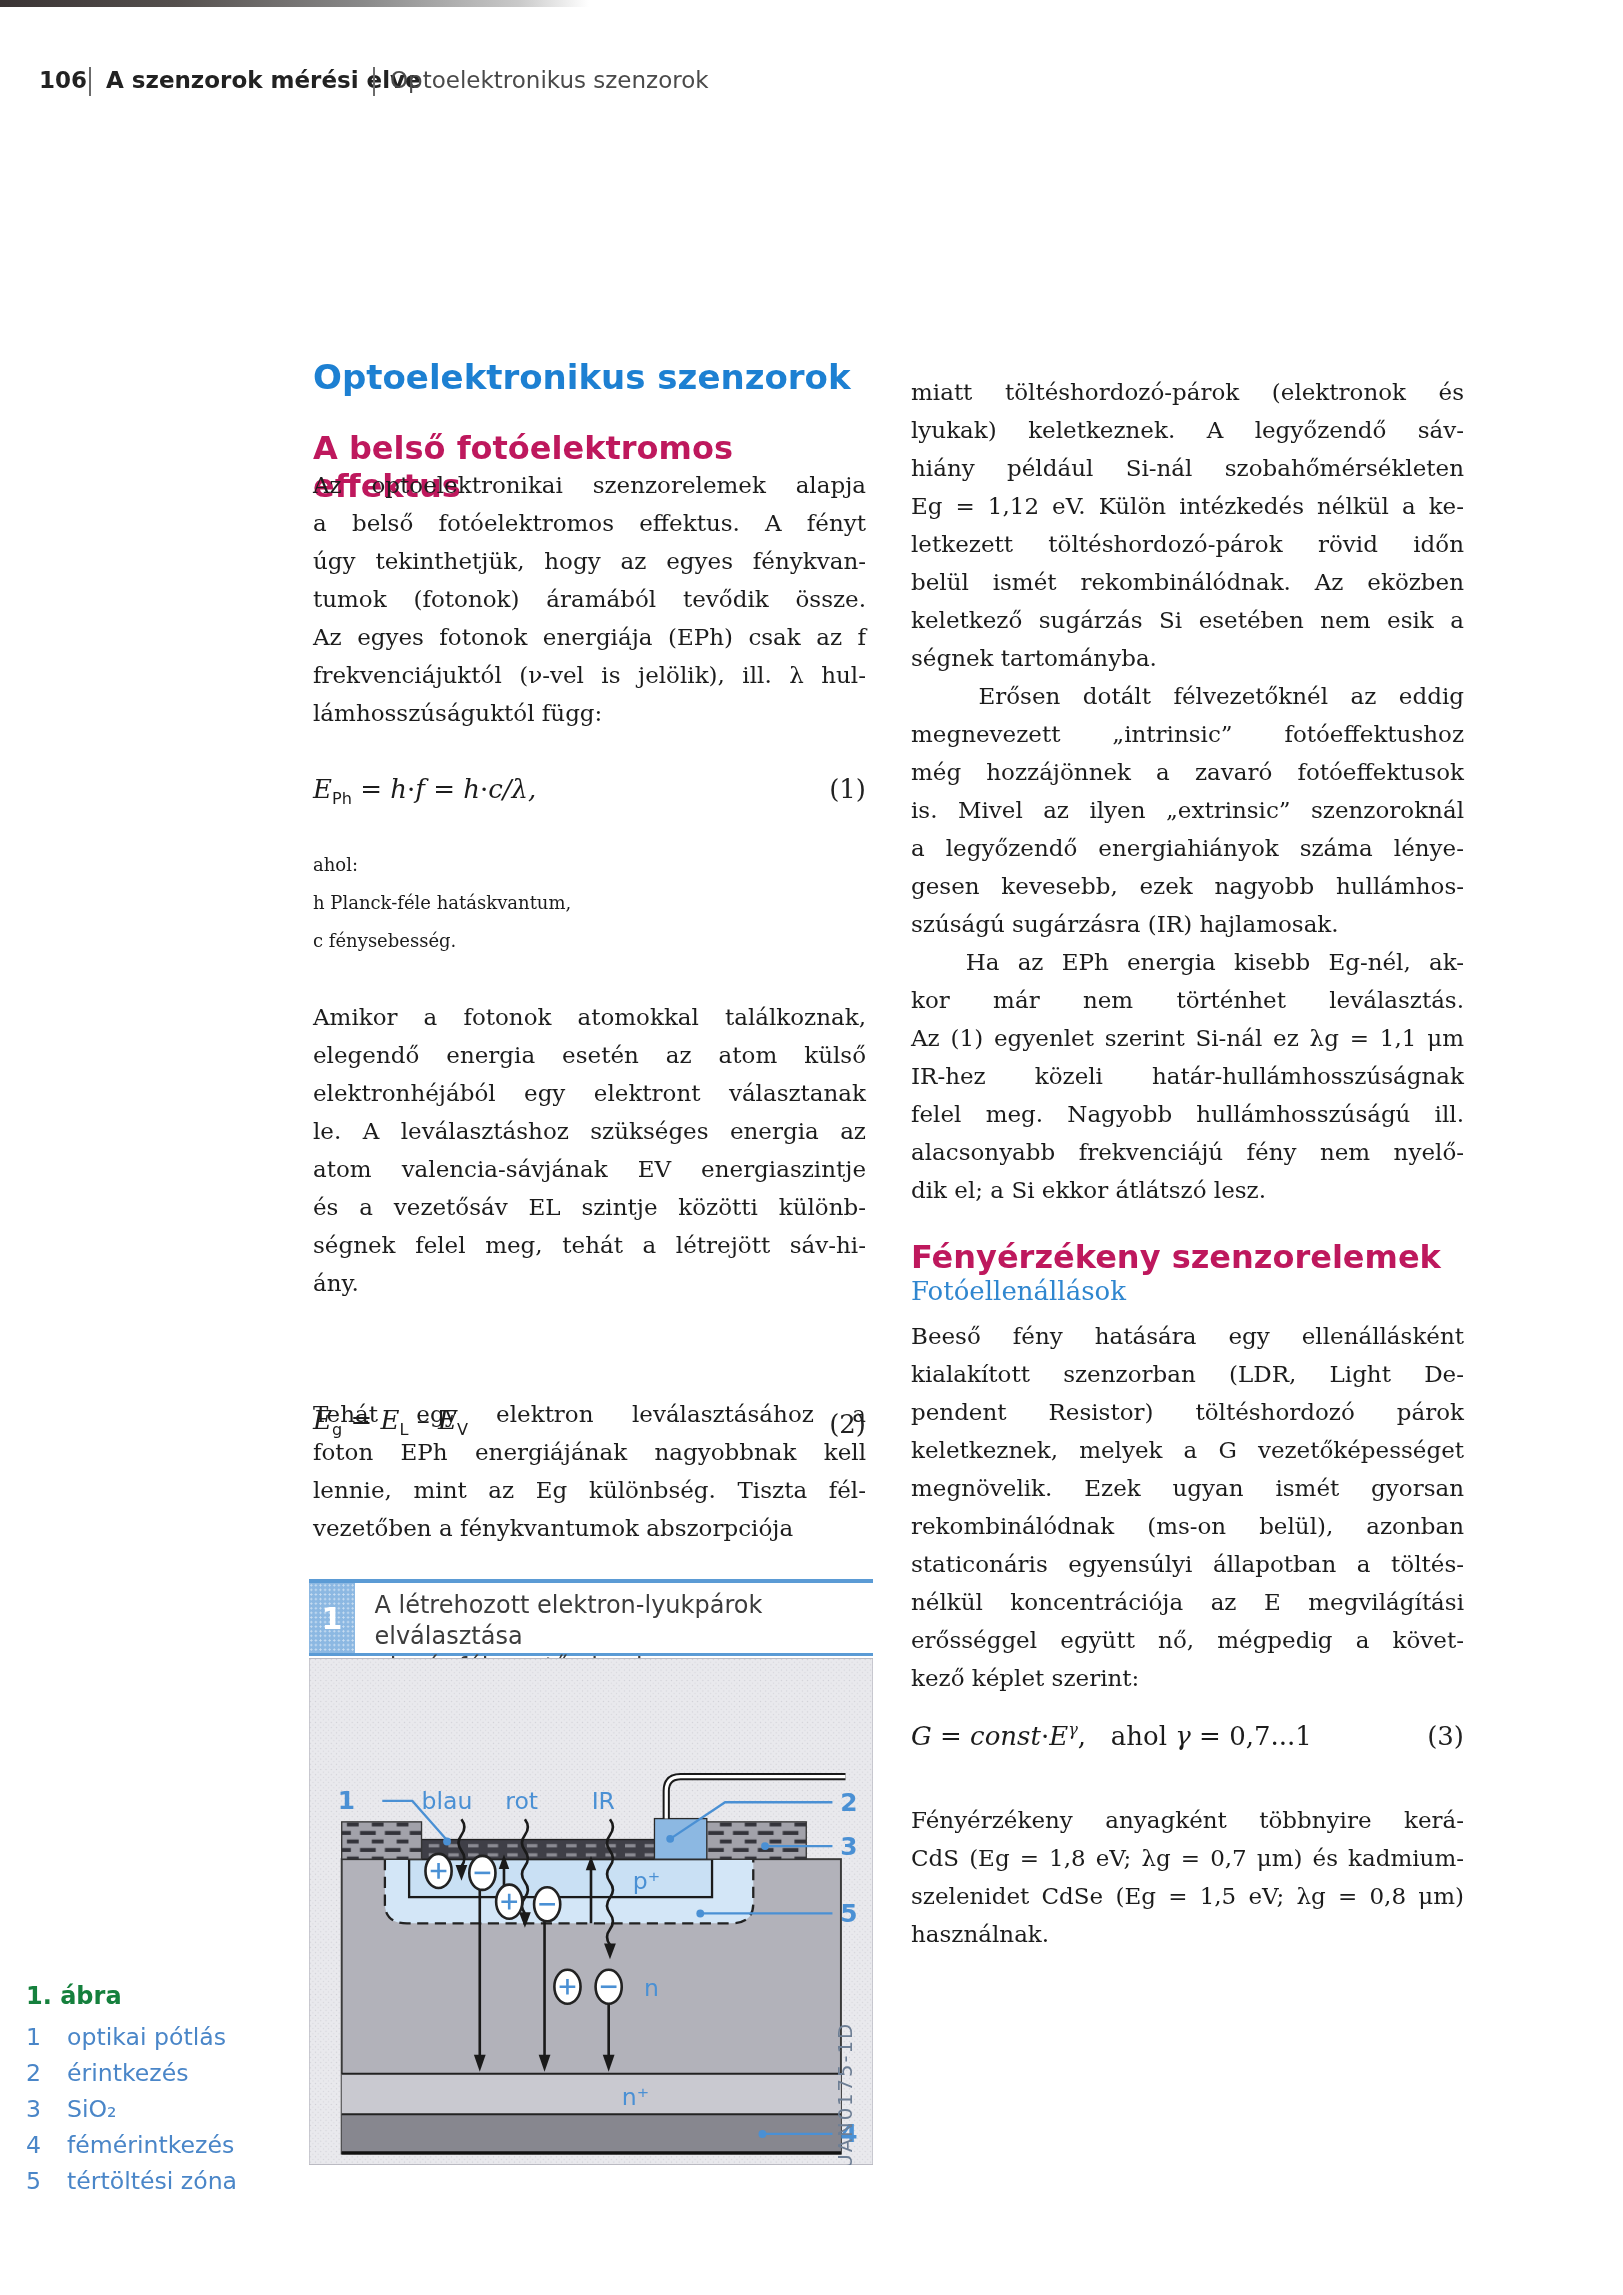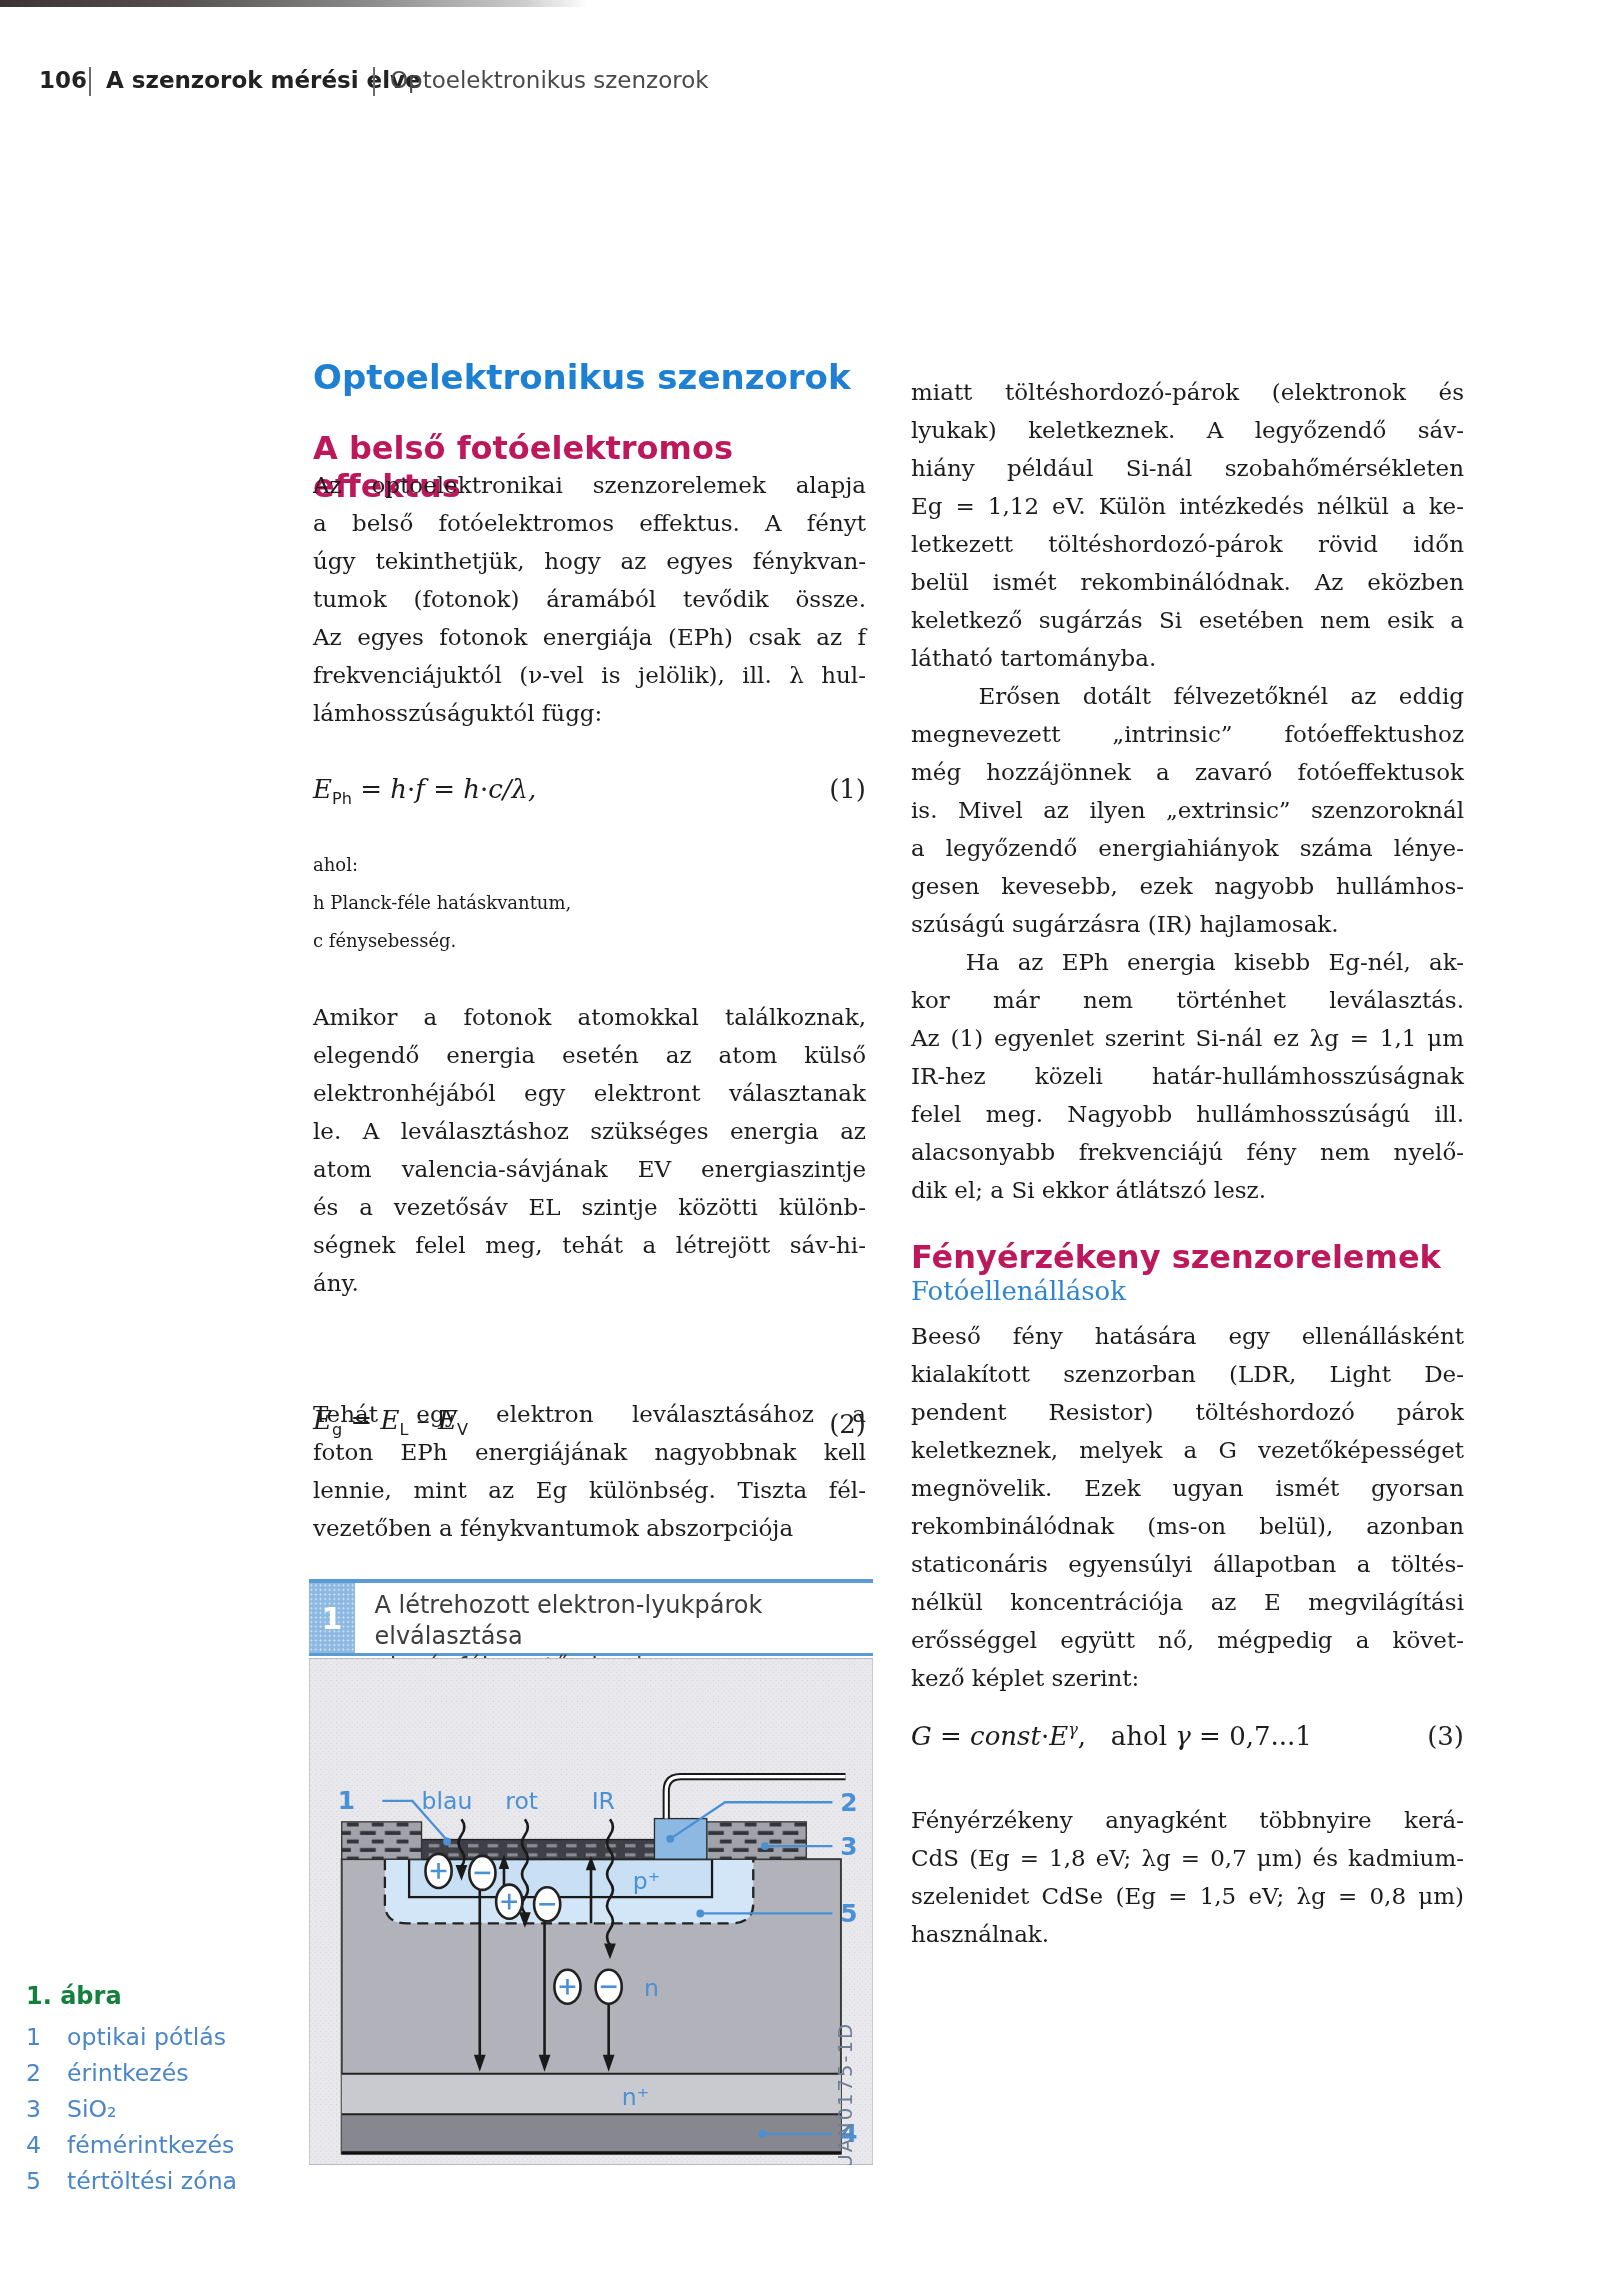--- a/index.html
+++ b/index.html
@@ -105,21 +105,21 @@
     </div>
 
   <div class="abs para" style="left:911px;top:373px;">
       <div class="jline">miatt töltéshordozó-párok (elektronok és</div>
       <div class="jline">lyukak) keletkeznek. A legyőzendő sáv-</div>
       <div class="jline">hiány például Si-nál szobahőmérsékleten</div>
       <div class="jline">Eg = 1,12 eV. Külön intézkedés nélkül a ke-</div>
       <div class="jline">letkezett töltéshordozó-párok rövid időn</div>
       <div class="jline">belül ismét rekombinálódnak. Az eközben</div>
       <div class="jline">keletkező sugárzás Si esetében nem esik a</div>
-      <div class="jline last">látható tartományba.</div>
+      <div class="jline last">ségnek tartományba.</div>
     </div>
   <div class="abs para" style="left:911px;top:677px;">
       <div class="jline">&nbsp;&nbsp;&nbsp;Erősen dotált félvezetőknél az eddig</div>
       <div class="jline">megnevezett „intrinsic” fotóeffektushoz</div>
       <div class="jline">még hozzájönnek a zavaró fotóeffektusok</div>
       <div class="jline">is. Mivel az ilyen „extrinsic” szenzoroknál</div>
       <div class="jline">a legyőzendő energiahiányok száma lénye-</div>
       <div class="jline">gesen kevesebb, ezek nagyobb hullámhos-</div>
       <div class="jline last">szúságú sugárzásra (IR) hajlamosak.</div>
     </div>

